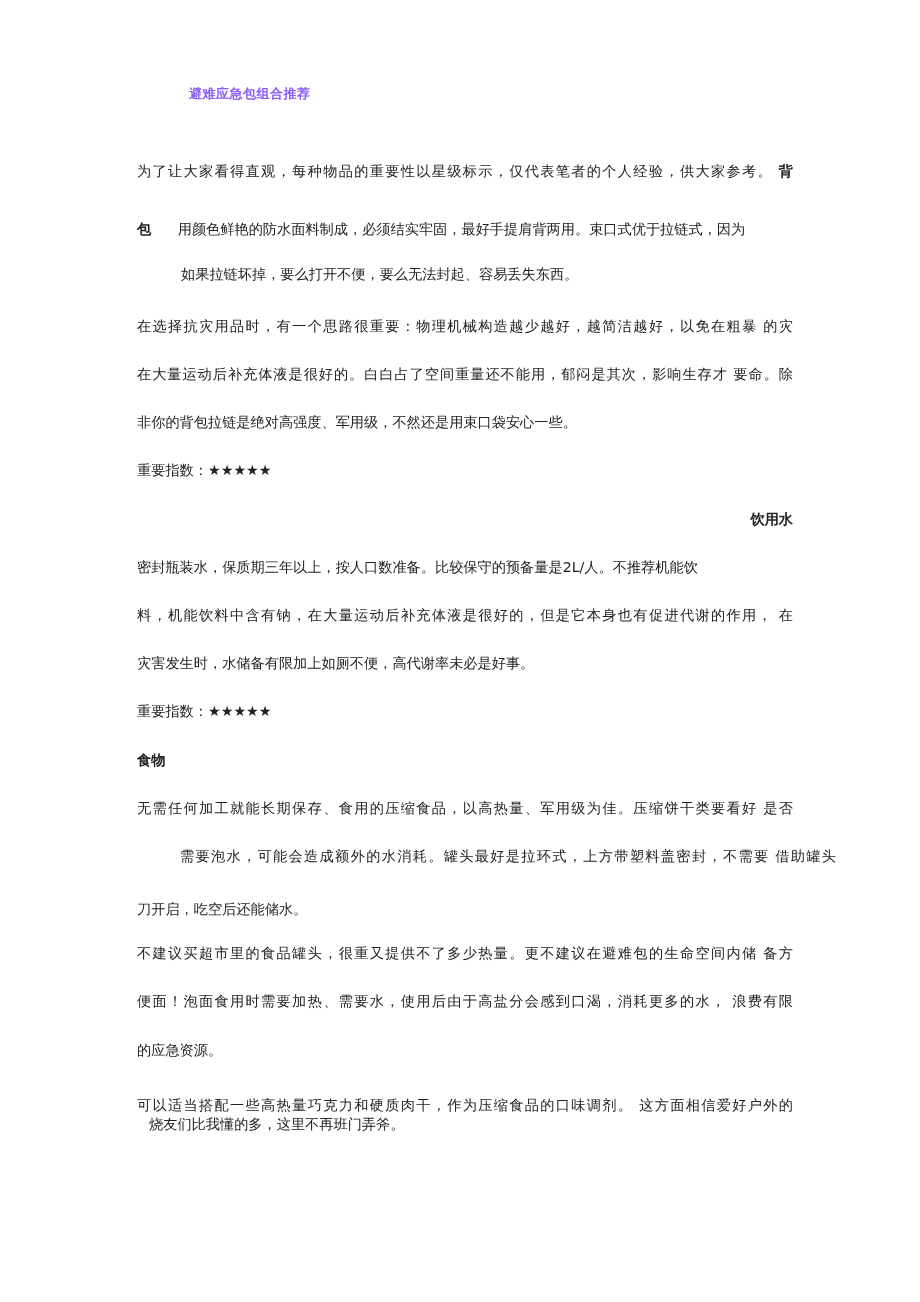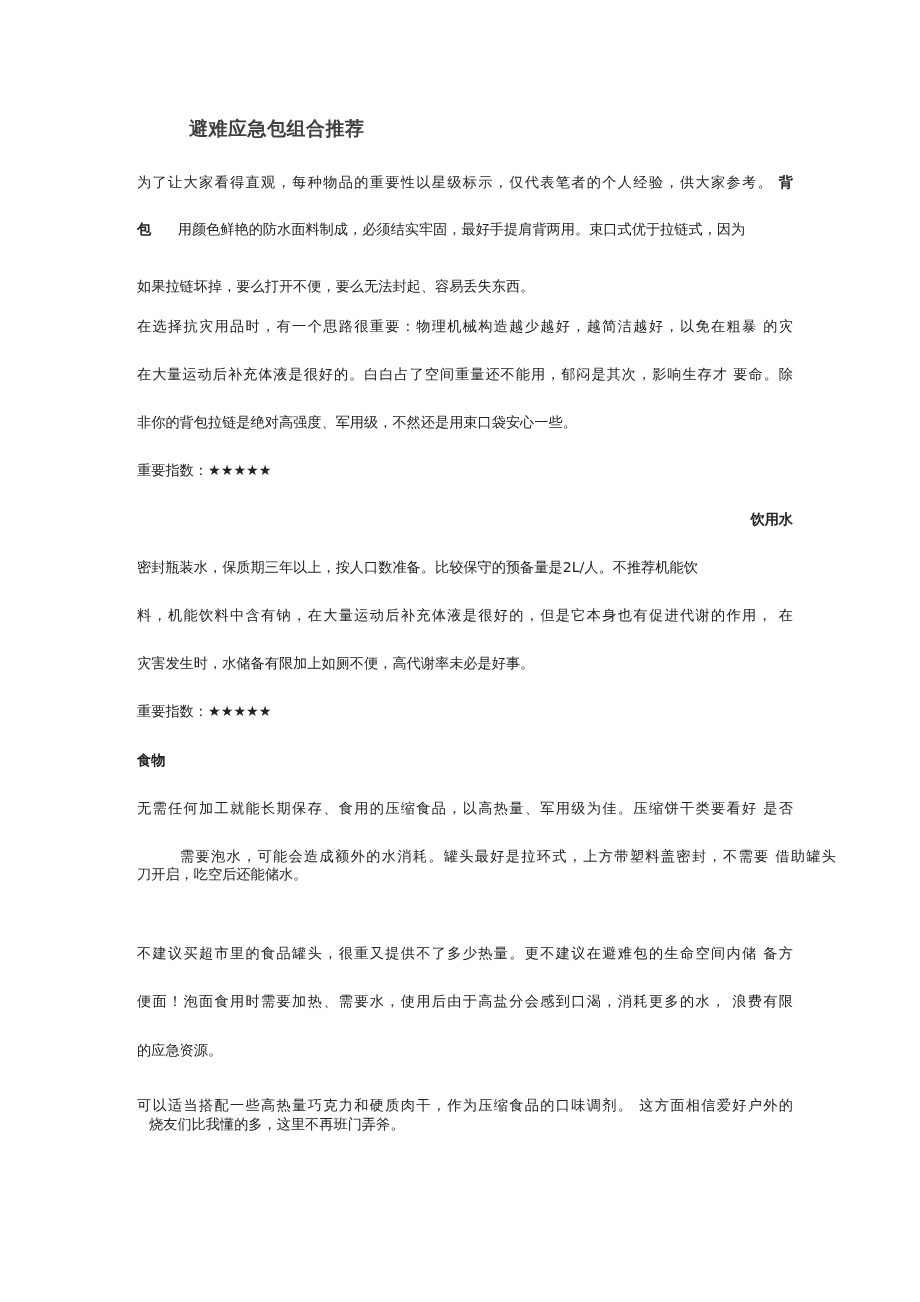--- a/index.html
+++ b/index.html
@@ -1,59 +1,59 @@
 <!DOCTYPE html>
 <html><head>
   <meta charset="utf-8">
   <style>
     html, body { margin: 0; padding: 0; background: #ffffff; }
     body { width: 920px; height: 1302px; position: relative; overflow: hidden;
            font-family: "DejaVu Sans", "Liberation Sans", sans-serif; color: #222222; }
-    .title { position: absolute; left: 189px; top: 116px; font-size: 19px; font-weight: bold; color: #404040; letter-spacing: 0.5px; white-space: nowrap; }
+    .title { position: absolute; left: 189px; top: 85px; font-size: 13px; font-weight: bold; color: #8b5cf6; letter-spacing: 0.5px; white-space: nowrap; }
     .line { position: absolute; left: 137px; width: 656px; font-size: 14.2px; line-height: 20px; white-space: nowrap; color: #222; }
     .justify { text-align: justify; text-align-last: justify; }
     .bold { font-weight: bold; }
     .stars { letter-spacing: 0px; }
   </style>
 </head>
 <body>
 
 <div>
 
   <div class="title">避难应急包组合推荐</div>
 
-  <div class="line justify" style="top:172px;">
+  <div class="line justify" style="top:161px;">
     <span>为了让大家看得直观，每种物品的重要性以星级标示，仅代表笔者的个人经验，供大家参考。</span>
     <span class="bold">背</span>
   </div>
   <div class="line" style="top:219px;">
     <span class="bold">包</span>
     <span style="margin-left:22px;">用颜色鲜艳的防水面料制成，必须结实牢固，最好手提肩背两用。束口式优于拉链式，因为</span>
   </div>
-  <div class="line" style="top:276px;">如果拉链坏掉，要么打开不便，要么无法封起、容易丢失东西。</div>
+  <div class="line" style="top:264px;margin-left:44px;">如果拉链坏掉，要么打开不便，要么无法封起、容易丢失东西。</div>
 
   <div class="line justify" style="top:316px;">在选择抗灾用品时，有一个思路很重要：物理机械构造越少越好，越简洁越好，以免在粗暴  的灾</div>
   <div class="line justify" style="top:364px;">在大量运动后补充体液是很好的。白白占了空间重量还不能用，郁闷是其次，影响生存才  要命。除</div>
   <div class="line" style="top:412px;">非你的背包拉链是绝对高强度、军用级，不然还是用束口袋安心一些。</div>
   <div class="line" style="top:460px;">
     <span>重要指数：</span><span class="stars">★★★★★</span>
   </div>
 
   <div class="line bold" style="top:509px;text-align:right;">饮用水</div>
   <div class="line" style="top:557px; width:612px;">密封瓶装水，保质期三年以上，按人口数准备。比较保守的预备量是2L/人。不推荐机能饮</div>
   <div class="line justify" style="top:605px;">料，机能饮料中含有钠，在大量运动后补充体液是很好的，但是它本身也有促进代谢的作用，   在</div>
   <div class="line" style="top:653px;">灾害发生时，水储备有限加上如厕不便，高代谢率未必是好事。</div>
   <div class="line" style="top:701px;">
     <span>重要指数：</span><span class="stars">★★★★★</span>
   </div>
 
   <div class="line bold" style="top:750px;">食物</div>
   <div class="line justify" style="top:798px;">无需任何加工就能长期保存、食用的压缩食品，以高热量、军用级为佳。压缩饼干类要看好  是否</div>
   <div class="line justify" style="top:846px;margin-left:43px;">需要泡水，可能会造成额外的水消耗。罐头最好是拉环式，上方带塑料盖密封，不需要  借助罐头</div>
-  <div class="line" style="top:864px;">刀开启，吃空后还能储水。</div>
+  <div class="line" style="top:899px;">刀开启，吃空后还能储水。</div>
 
   <div class="line justify" style="top:943px;">不建议买超市里的食品罐头，很重又提供不了多少热量。更不建议在避难包的生命空间内储  备方</div>
   <div class="line justify" style="top:991px;">便面！泡面食用时需要加热、需要水，使用后由于高盐分会感到口渴，消耗更多的水，  浪费有限</div>
   <div class="line" style="top:1040px;">的应急资源。</div>
 
   <div class="line justify" style="top:1095px;">可以适当搭配一些高热量巧克力和硬质肉干，作为压缩食品的口味调剂。  这方面相信爱好户外的</div>
   <div class="line" style="top:1114px;margin-left:12px;">烧友们比我懂的多，这里不再班门弄斧。</div>
 
 </div>
 

